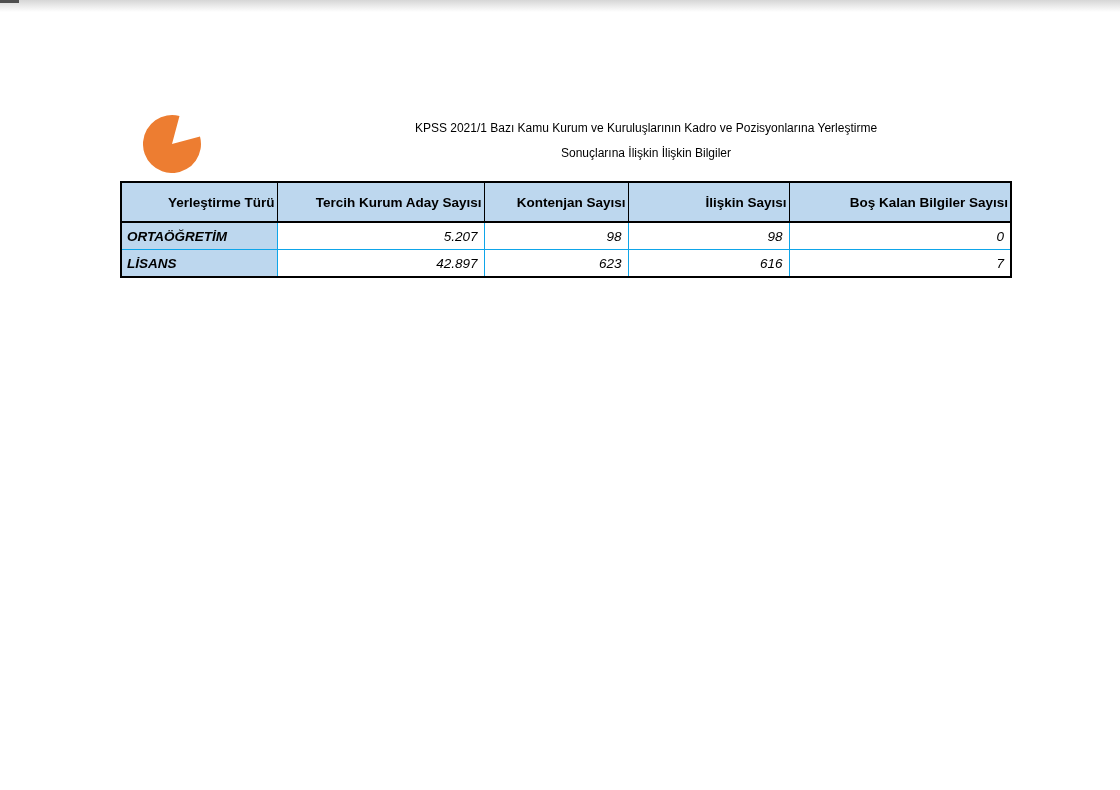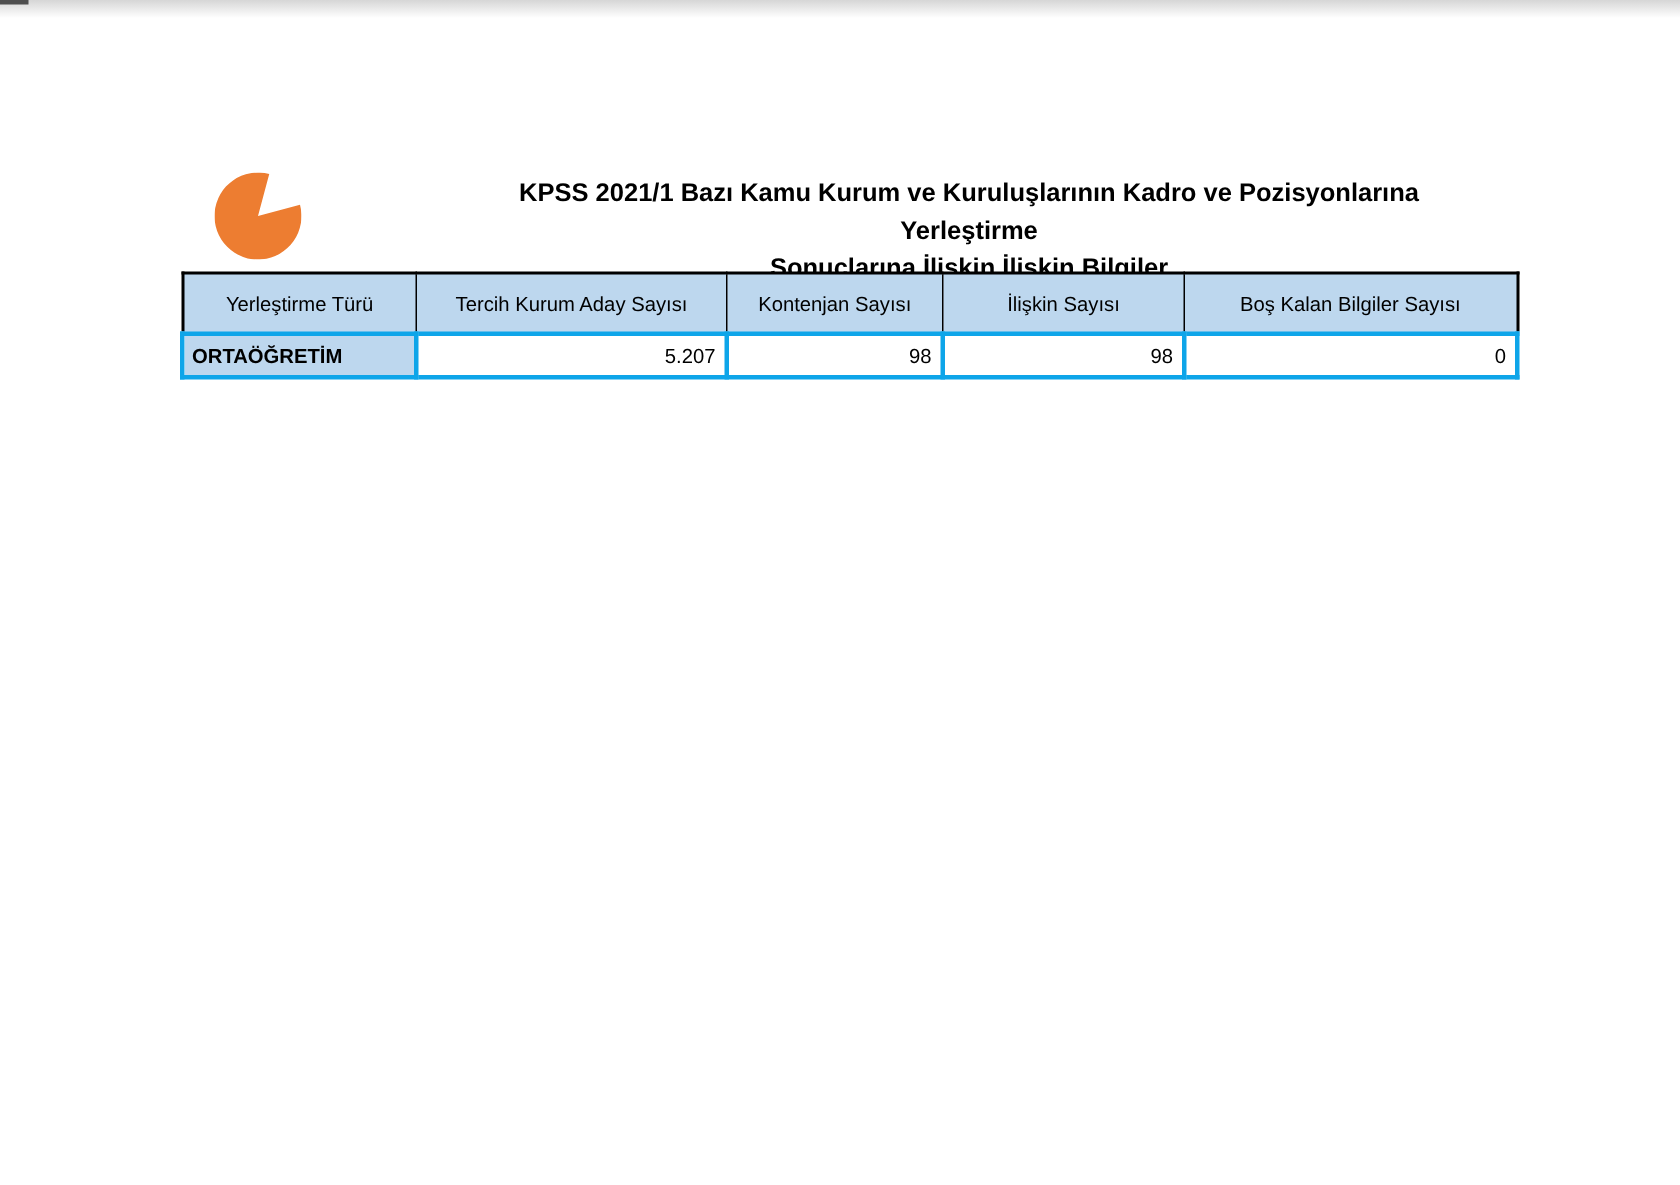--- a/index.html
+++ b/index.html
@@ -43,50 +43,51 @@
     line-height: 40px;
     font-weight: 400;
     letter-spacing: 1.5px;
     color: #3c3c3c;
   }
   .doc-title {
     position: absolute;
     left: 310px; top: 116px;
     width: 672px;
     text-align: center;
-    font-size: 17px;
-    font-weight: bold;
+    font-size: 12px;
+    font-weight: normal;
     line-height: 25px;
     color: #000000;
   }
   table.results {
     position: absolute;
     left: 120px; top: 181px;
     width: 890px;
     border-collapse: collapse;
     table-layout: fixed;
     border: 2px solid #000000;
   }
   table.results th {
     height: 38px;
     background: #BDD7EE;
     border: 1px solid #000000;
     border-bottom: 2px solid #000000;
     font-size: 13.5px;
-    font-weight: normal;
-    text-align: center;
+    font-weight: bold;
+    text-align: right;
     padding: 0 2px;
   }
   table.results td {
     height: 26px;
-    border: 3px solid #0ea5e9;
+    border: 1px solid #0ea5e9;
     font-size: 13.5px;
     padding: 0;
     overflow: hidden;
     white-space: nowrap;
+    font-style: italic;
   }
   td.row-label {
     background: #BDD7EE;
     font-weight: bold;
     font-size: 14px;
     text-align: left;
     padding-left: 5px !important;
   }
   td.num {
     background: #ffffff;
@@ -130,14 +131,21 @@
     </tr>
   </thead>
   <tbody>
     <tr>
       <td class="row-label">ORTAÖĞRETİM</td>
       <td class="num">5.207</td>
       <td class="num">98</td>
       <td class="num">98</td>
       <td class="num">0</td>
     </tr>
+    <tr>
+      <td class="row-label">LİSANS</td>
+      <td class="num">42.897</td>
+      <td class="num">623</td>
+      <td class="num">616</td>
+      <td class="num">7</td>
+    </tr>
   </tbody>
 </table>
 
 </body></html>

